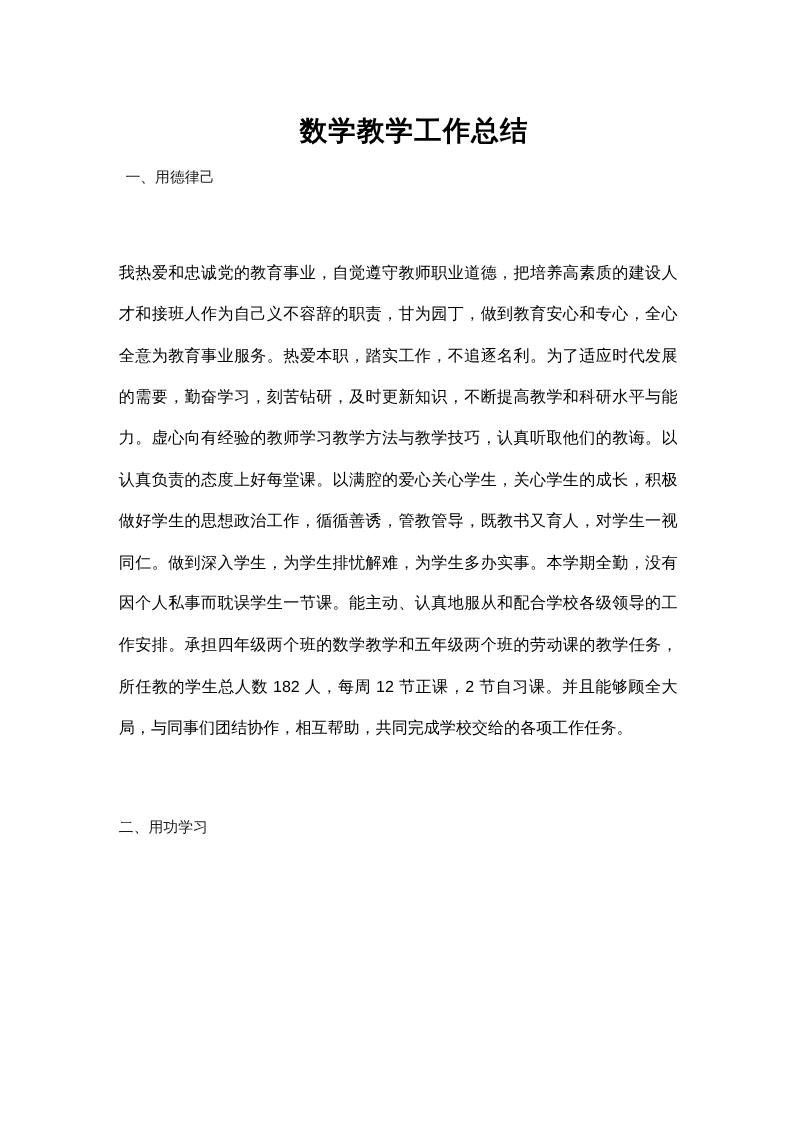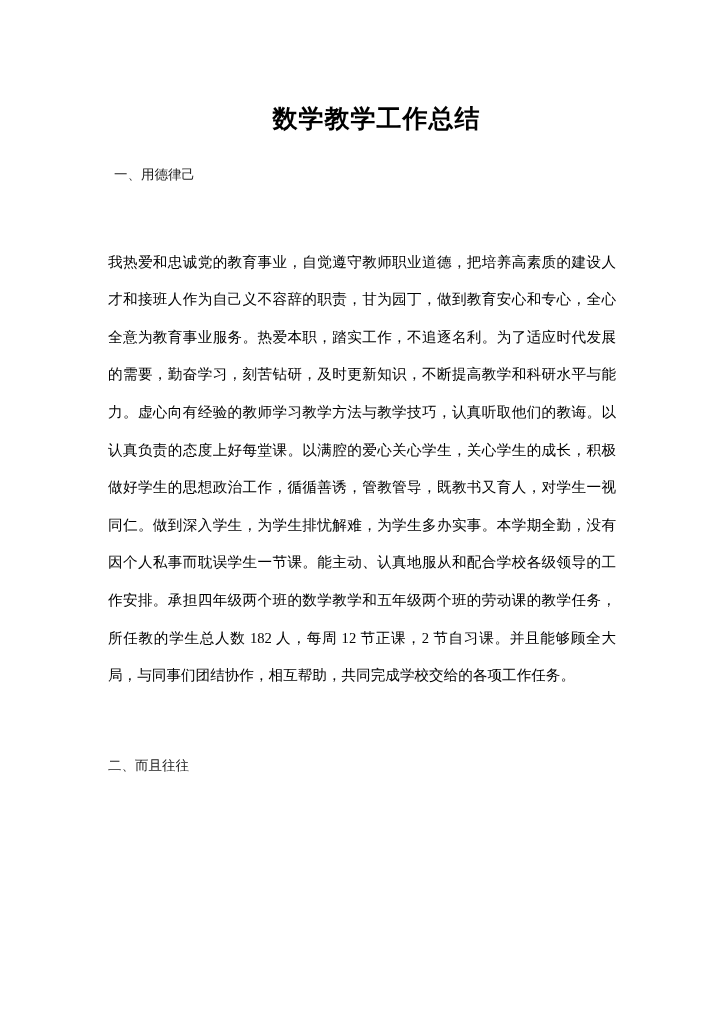--- a/index.html
+++ b/index.html
@@ -28,21 +28,21 @@
     font-size: 25px;
     font-weight: bold;
     letter-spacing: 1px;
     line-height: 1.25;
     font-family: "DejaVu Serif", "Liberation Serif", serif;
     padding-left: 32px;
   }
   .content {
     position: absolute;
     left: 108px;
-    top: 164px;
+    top: 151px;
     width: 508px;
   }
   .section-heading {
     font-size: 13.5px;
     line-height: 1.6;
     color: #1a1a1a;
     margin: 0;
     font-family: "DejaVu Serif", "Liberation Serif", serif;
   }
   .heading-indent {
@@ -51,21 +51,21 @@
   .spacer-a { height: 58px; }
   .spacer-b { height: 60px; }
   .spacer-c { height: 56px; }
   .body-paragraph {
     margin: 0;
     font-size: 14.6px;
     line-height: 37.6px;
     text-align: justify;
     text-justify: inter-ideograph;
     color: #000000;
-    font-family: Liberation Serif, serif;
+    font-family: Liberation Sans, sans-serif;
   }
   .body-paragraph.last {
     overflow: hidden;
   }
 </style>
 </head>
 <body>
 
 <div class="page">
 
@@ -74,19 +74,19 @@
   <div class="content">
 
     <p class="section-heading heading-indent">一、用德律己</p>
 
     <div class="spacer-a"></div>
 
     <p class="body-paragraph">我热爱和忠诚党的教育事业，自觉遵守教师职业道德，把培养高素质的建设人才和接班人作为自己义不容辞的职责，甘为园丁，做到教育安心和专心，全心全意为教育事业服务。热爱本职，踏实工作，不追逐名利。为了适应时代发展的需要，勤奋学习，刻苦钻研，及时更新知识，不断提高教学和科研水平与能力。虚心向有经验的教师学习教学方法与教学技巧，认真听取他们的教诲。以认真负责的态度上好每堂课。以满腔的爱心关心学生，关心学生的成长，积极做好学生的思想政治工作，循循善诱，管教管导，既教书又育人，对学生一视同仁。做到深入学生，为学生排忧解难，为学生多办实事。本学期全勤，没有因个人私事而耽误学生一节课。能主动、认真地服从和配合学校各级领导的工作安排。承担四年级两个班的数学教学和五年级两个班的劳动课的教学任务，所任教的学生总人数 182 人，每周 12 节正课，2 节自习课。并且能够顾全大局，与同事们团结协作，相互帮助，共同完成学校交给的各项工作任务。</p>
 
     <div class="spacer-b"></div>
 
-    <p class="section-heading">二、而且往往</p>
+    <p class="section-heading">二、用功学习</p>
 
     <div class="spacer-c"></div>
 
 
   </div>
 </div>
 
 </body></html>

